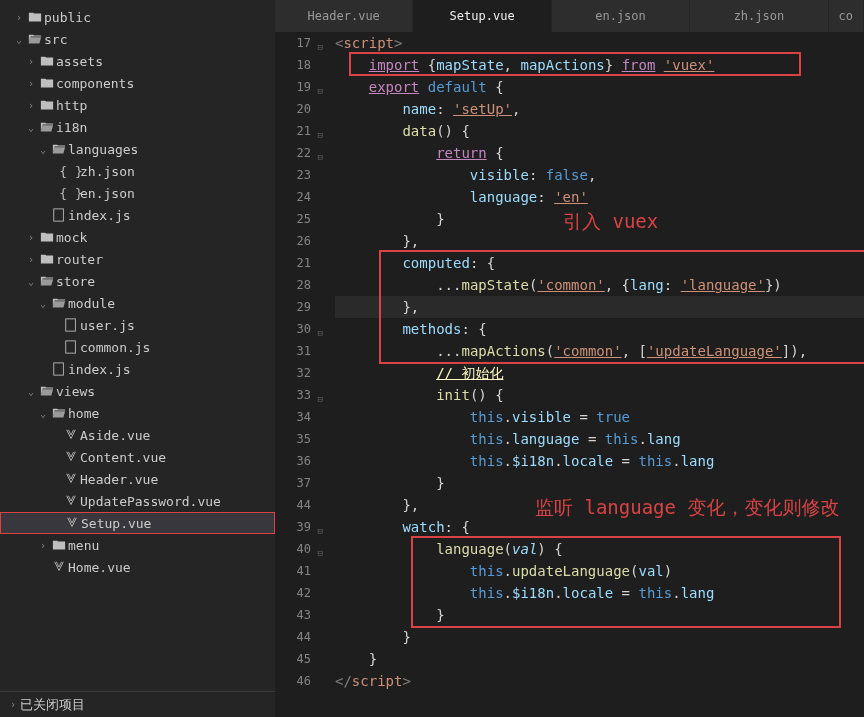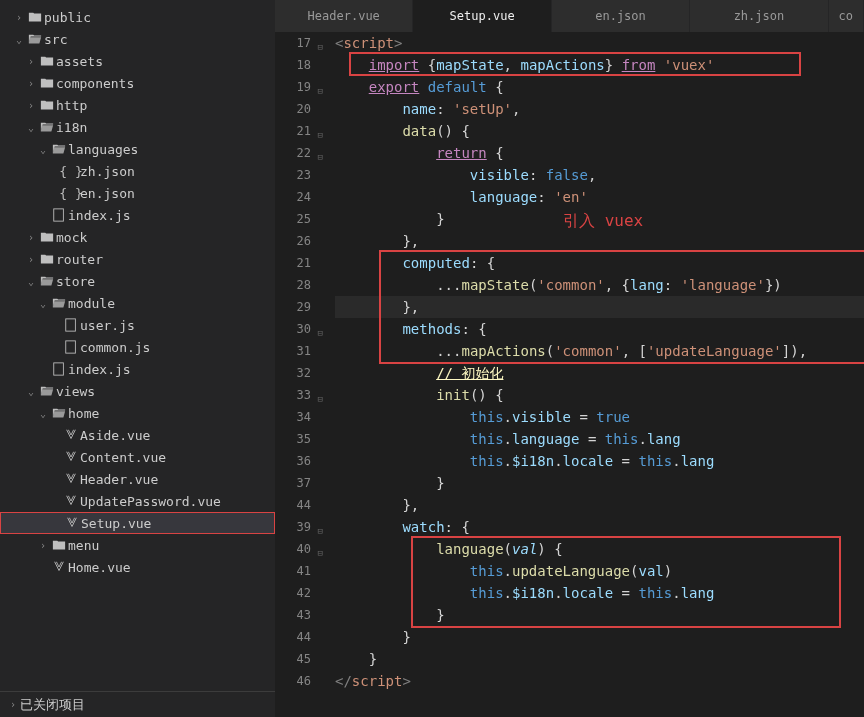--- a/index.html
+++ b/index.html
@@ -42,35 +42,35 @@
 .gut { width:48px; text-align:right; padding-right:12px; color:#858585; line-height:22px; font-size:12px; }
 .gut div { height:22px; position:relative; }
 .gut .fold { position:absolute; right:-12px; top:4px; color:#666; font-size:9px; }
 .lines { flex:1; padding-left:12px; line-height:22px; position:relative; }
 .lines > div { height:22px; white-space:pre; }
 
 .t-tag { color:#808080; }
 .t-red { color:#c586c0;text-decoration:underline; }
 .t-kw { color:#569cd6; }
 .t-fn { color:#dcdcaa; }
-.t-str { color:#ce9178; }
+.t-str { color:#ce9178;text-decoration:underline; }
 .t-var { color:#9cdcfe; }
 .t-this { color:#569cd6; }
 .t-pun { color:#d4d4d4; }
 .t-prop { color:#9cdcfe; }
 .t-val { color:#569cd6; }
 .t-cmt { color:#fef9c3;text-decoration:underline; }
 .t-param { color:#9cdcfe; font-style:italic; }
 .t-scr { color:#ce9178; }
 
 .hl {
   position:absolute; border:2px solid #d94343;
   pointer-events:none; z-index:5;
 }
-.ann { position:absolute; color:#d94343; font-size:16px; pointer-events:none; z-index:6; }
+.ann { position:absolute; color:#d94343; font-size:19px; pointer-events:none; z-index:6; }
 .cur-line { background:#2a2a2a; }
 </style>
 </head>
 <body>
 
 <div class="root">
 
   <div class="sidebar">
     <div class="tree" id="tree">
         <div class="tree-row">
@@ -442,20 +442,21 @@
           <div>44</div>
           <div>45</div>
           <div>46</div>
         </div>
       <div class="lines" id="lines">
 
         <div class="hl" style="left:26px; top:20px; width:452px; height:24px;"></div>
         <div class="hl" style="left:56px; top:218px; width:508px; height:114px;"></div>
         <div class="hl" style="left:88px; top:504px; width:430px; height:92px;"></div>
         <div class="ann" style="left:240px; top:178px;">引入 vuex</div>
+        <div class="ann" style="left:212px; top:464px;">监听 language 变化，变化则修改</div>
       <div><span class="t-tag">&lt;</span><span class="t-scr">script</span><span class="t-tag">&gt;</span></div>
           <div><span>    </span><span class="t-red">import</span><span> </span><span class="t-pun">{</span><span class="t-var">mapState</span><span class="t-pun">, </span><span class="t-var">mapActions</span><span class="t-pun">}</span><span> </span><span class="t-red">from</span><span> </span><span class="t-str">'vuex'</span></div>
           <div><span>    </span><span class="t-red">export</span><span> </span><span class="t-kw">default</span><span> </span><span class="t-pun">{</span></div>
           <div><span>        </span><span class="t-prop">name</span><span class="t-pun">: </span><span class="t-str">'setUp'</span><span class="t-pun">,</span></div>
           <div><span>        </span><span class="t-fn">data</span><span class="t-pun">() {</span></div>
           <div><span>            </span><span class="t-red">return</span><span> </span><span class="t-pun">{</span></div>
           <div><span>                </span><span class="t-prop">visible</span><span class="t-pun">: </span><span class="t-val">false</span><span class="t-pun">,</span></div>
           <div><span>                </span><span class="t-prop">language</span><span class="t-pun">: </span><span class="t-str">'en'</span></div>
           <div><span>            </span><span class="t-pun">}</span></div>
           <div><span>        </span><span class="t-pun">},</span></div>

